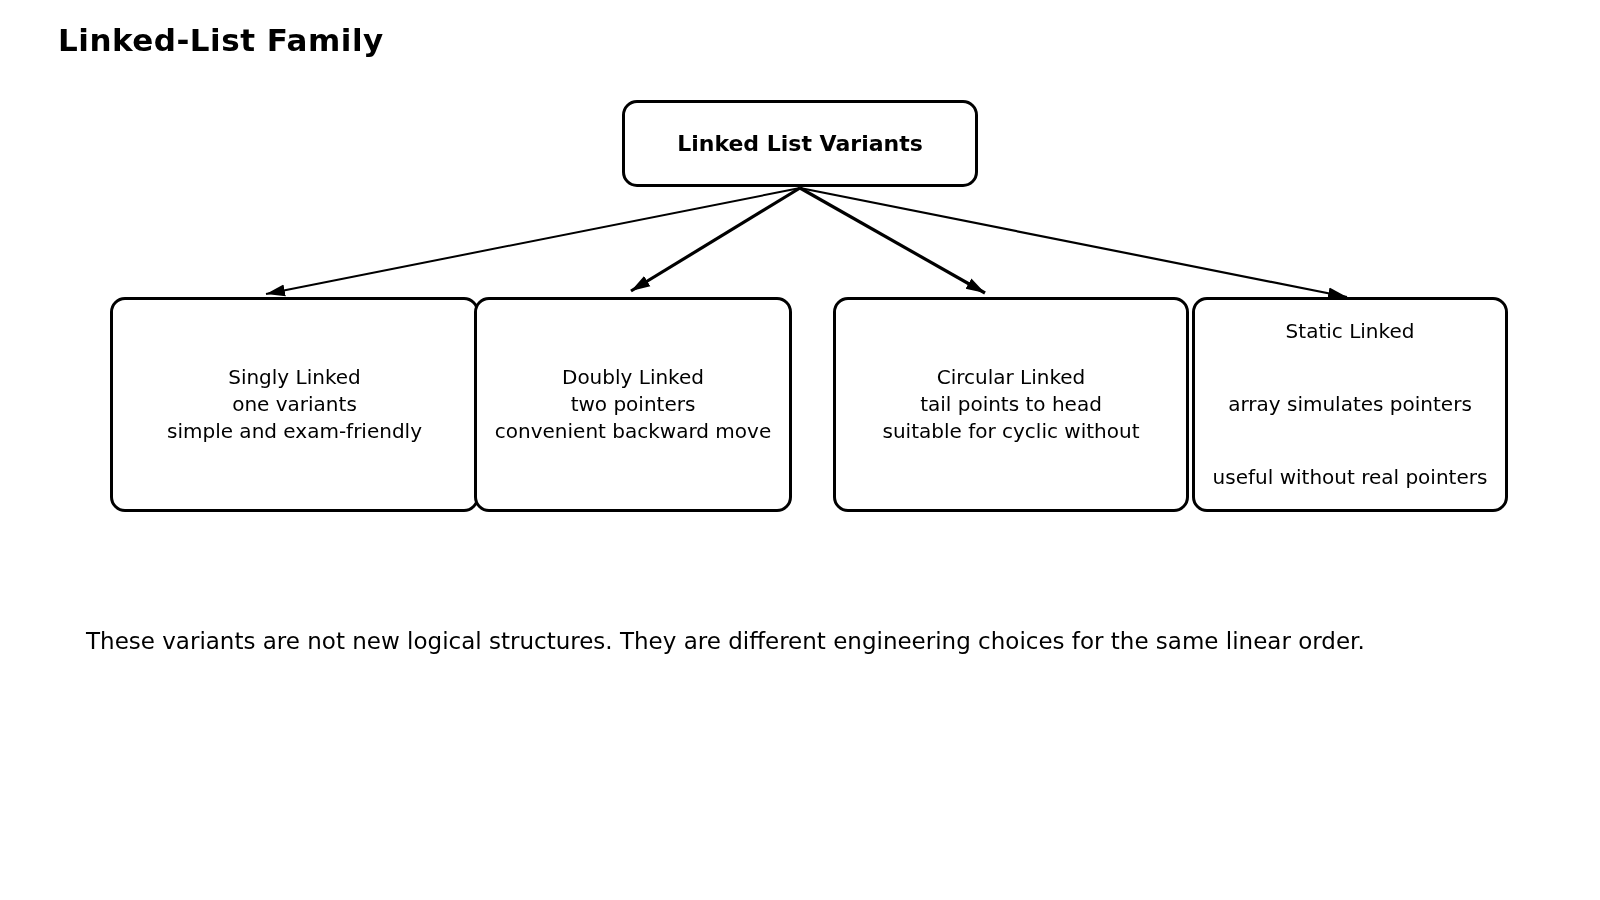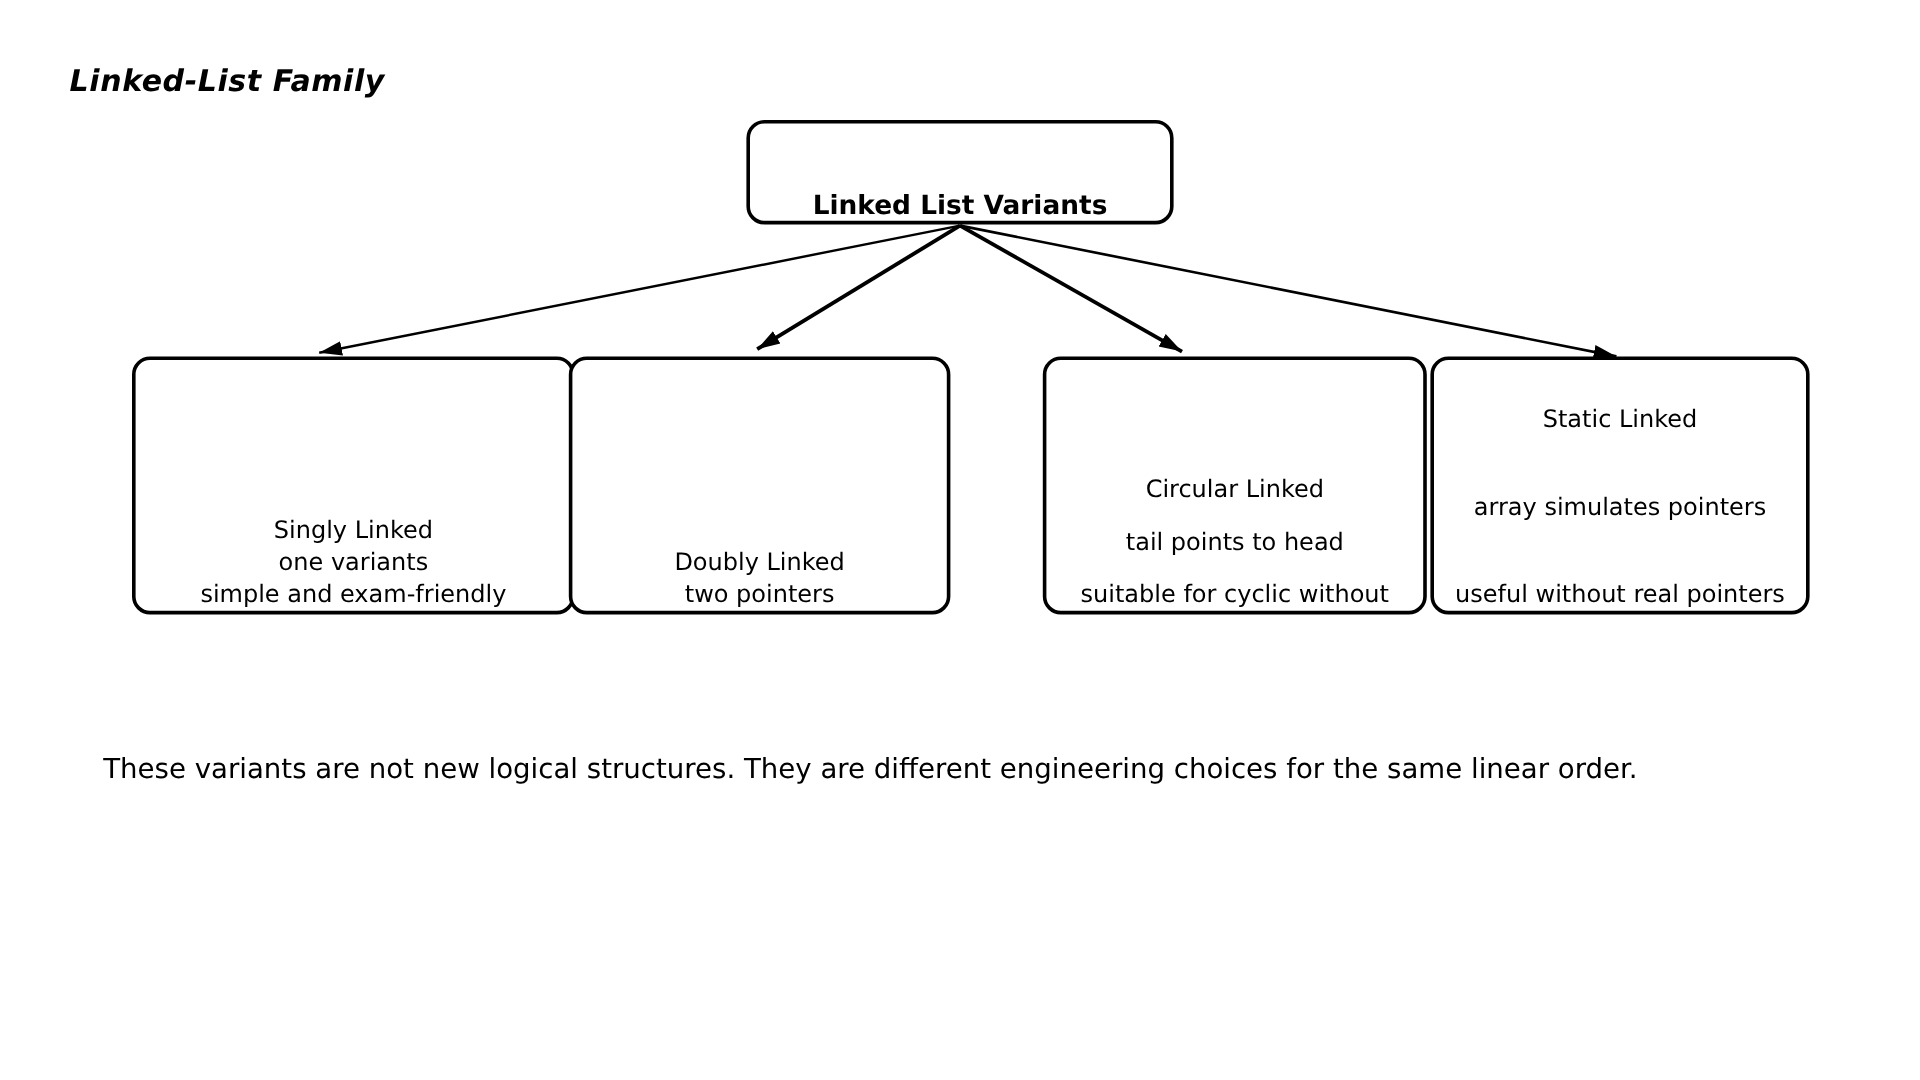--- a/index.html
+++ b/index.html
@@ -12,63 +12,62 @@
     width: 1600px;
     height: 900px;
     background: #ffffff;
     overflow: hidden;
     font-family: "DejaVu Sans", "Liberation Sans", sans-serif;
     color: #000000;
   }
   .page-title {
     position: absolute;
     left: 58px;
-    top: 53px;
-    font-size: 25px;
+    top: 22px;
+    font-size: 31px;
     font-weight: bold;
     letter-spacing: 0.5px;
     white-space: nowrap;
-    font-style: italic;
   }
   #edges {
     position: absolute;
     left: 0;
     top: 0;
     width: 1600px;
     height: 900px;
   }
   .node {
     position: absolute;
     box-sizing: border-box;
     border: 3px solid #000000;
     border-radius: 15px;
     background: #ffffff;
     display: flex;
     flex-direction: column;
     align-items: center;
-    justify-content: flex-end;
+    justify-content: center;
     text-align: center;
   }
   .node-root {
     left: 622px;
     top: 100px;
     width: 356px;
     height: 87px;
     font-size: 22px;
     font-weight: bold;
   }
   .node-child {
     top: 297px;
     height: 215px;
     font-size: 20px;
     line-height: 27px;
   }
   #child-0 { left: 110px;  width: 369px; }
   #child-1 { left: 474px;  width: 318px; }
-  #child-2 { left: 869px;  width: 320px; gap: 17px; }
+  #child-2 { left: 833px;  width: 356px; }
   #child-3 { left: 1192px; width: 316px; gap: 46px; }
   .node-line {
     display: block;
     white-space: nowrap;
   }
   .footnote {
     position: absolute;
     left: 86px;
     top: 628px;
     font-size: 23px;
@@ -100,20 +99,21 @@
 
   <div class="node node-child" id="child-0">
     <span class="node-line">Singly Linked</span>
     <span class="node-line">one variants</span>
     <span class="node-line">simple and exam-friendly</span>
   </div>
 
   <div class="node node-child" id="child-1">
     <span class="node-line">Doubly Linked</span>
     <span class="node-line">two pointers</span>
+    <span class="node-line">convenient backward move</span>
   </div>
 
   <div class="node node-child" id="child-2">
     <span class="node-line">Circular Linked</span>
     <span class="node-line">tail points to head</span>
     <span class="node-line">suitable for cyclic without</span>
   </div>
 
   <div class="node node-child" id="child-3">
     <span class="node-line">Static Linked</span>

